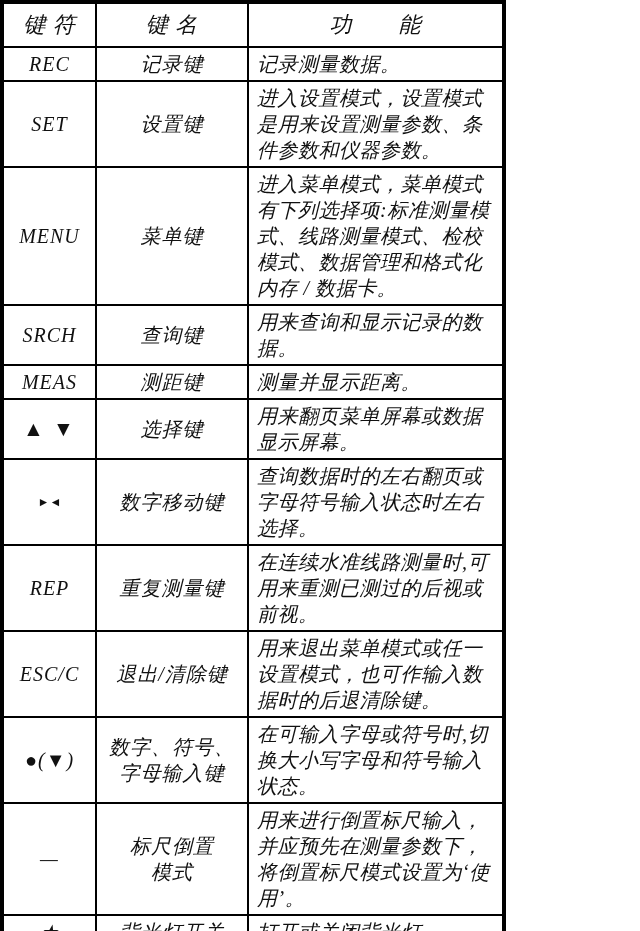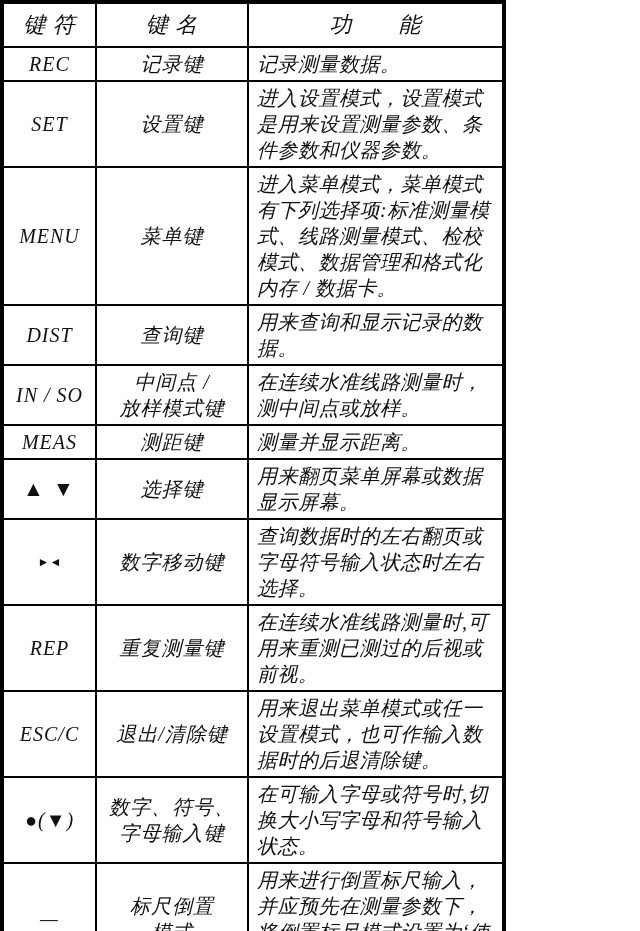--- a/index.html
+++ b/index.html
@@ -98,29 +98,23 @@
           <td class="symbol">SET</td>
           <td class="name">设置键</td>
           <td class="func">进入设置模式，设置模式是用来设置测量参数、条件参数和仪器参数。</td>
         </tr>
         <tr>
           <td class="symbol">MENU</td>
           <td class="name">菜单键</td>
           <td class="func">进入菜单模式，菜单模式有下列选择项:标准测量模式、线路测量模式、检校模式、数据管理和格式化内存 / 数据卡。</td>
         </tr>
         <tr>
-          <td class="symbol">DIST</td>
+          <td class="symbol">SRCH</td>
           <td class="name">查询键</td>
           <td class="func">用来查询和显示记录的数据。</td>
-        </tr>
-        <tr>
-          <td class="symbol">IN / SO</td>
-          <td class="name">中间点 /
-放样模式键</td>
-          <td class="func">在连续水准线路测量时，测中间点或放样。</td>
         </tr>
         <tr>
           <td class="symbol">MEAS</td>
           <td class="name">测距键</td>
           <td class="func">测量并显示距离。</td>
         </tr>
         <tr>
           <td class="symbol sym-triangles">▲ ▼</td>
           <td class="name">选择键</td>
           <td class="func">用来翻页菜单屏幕或数据显示屏幕。</td>

